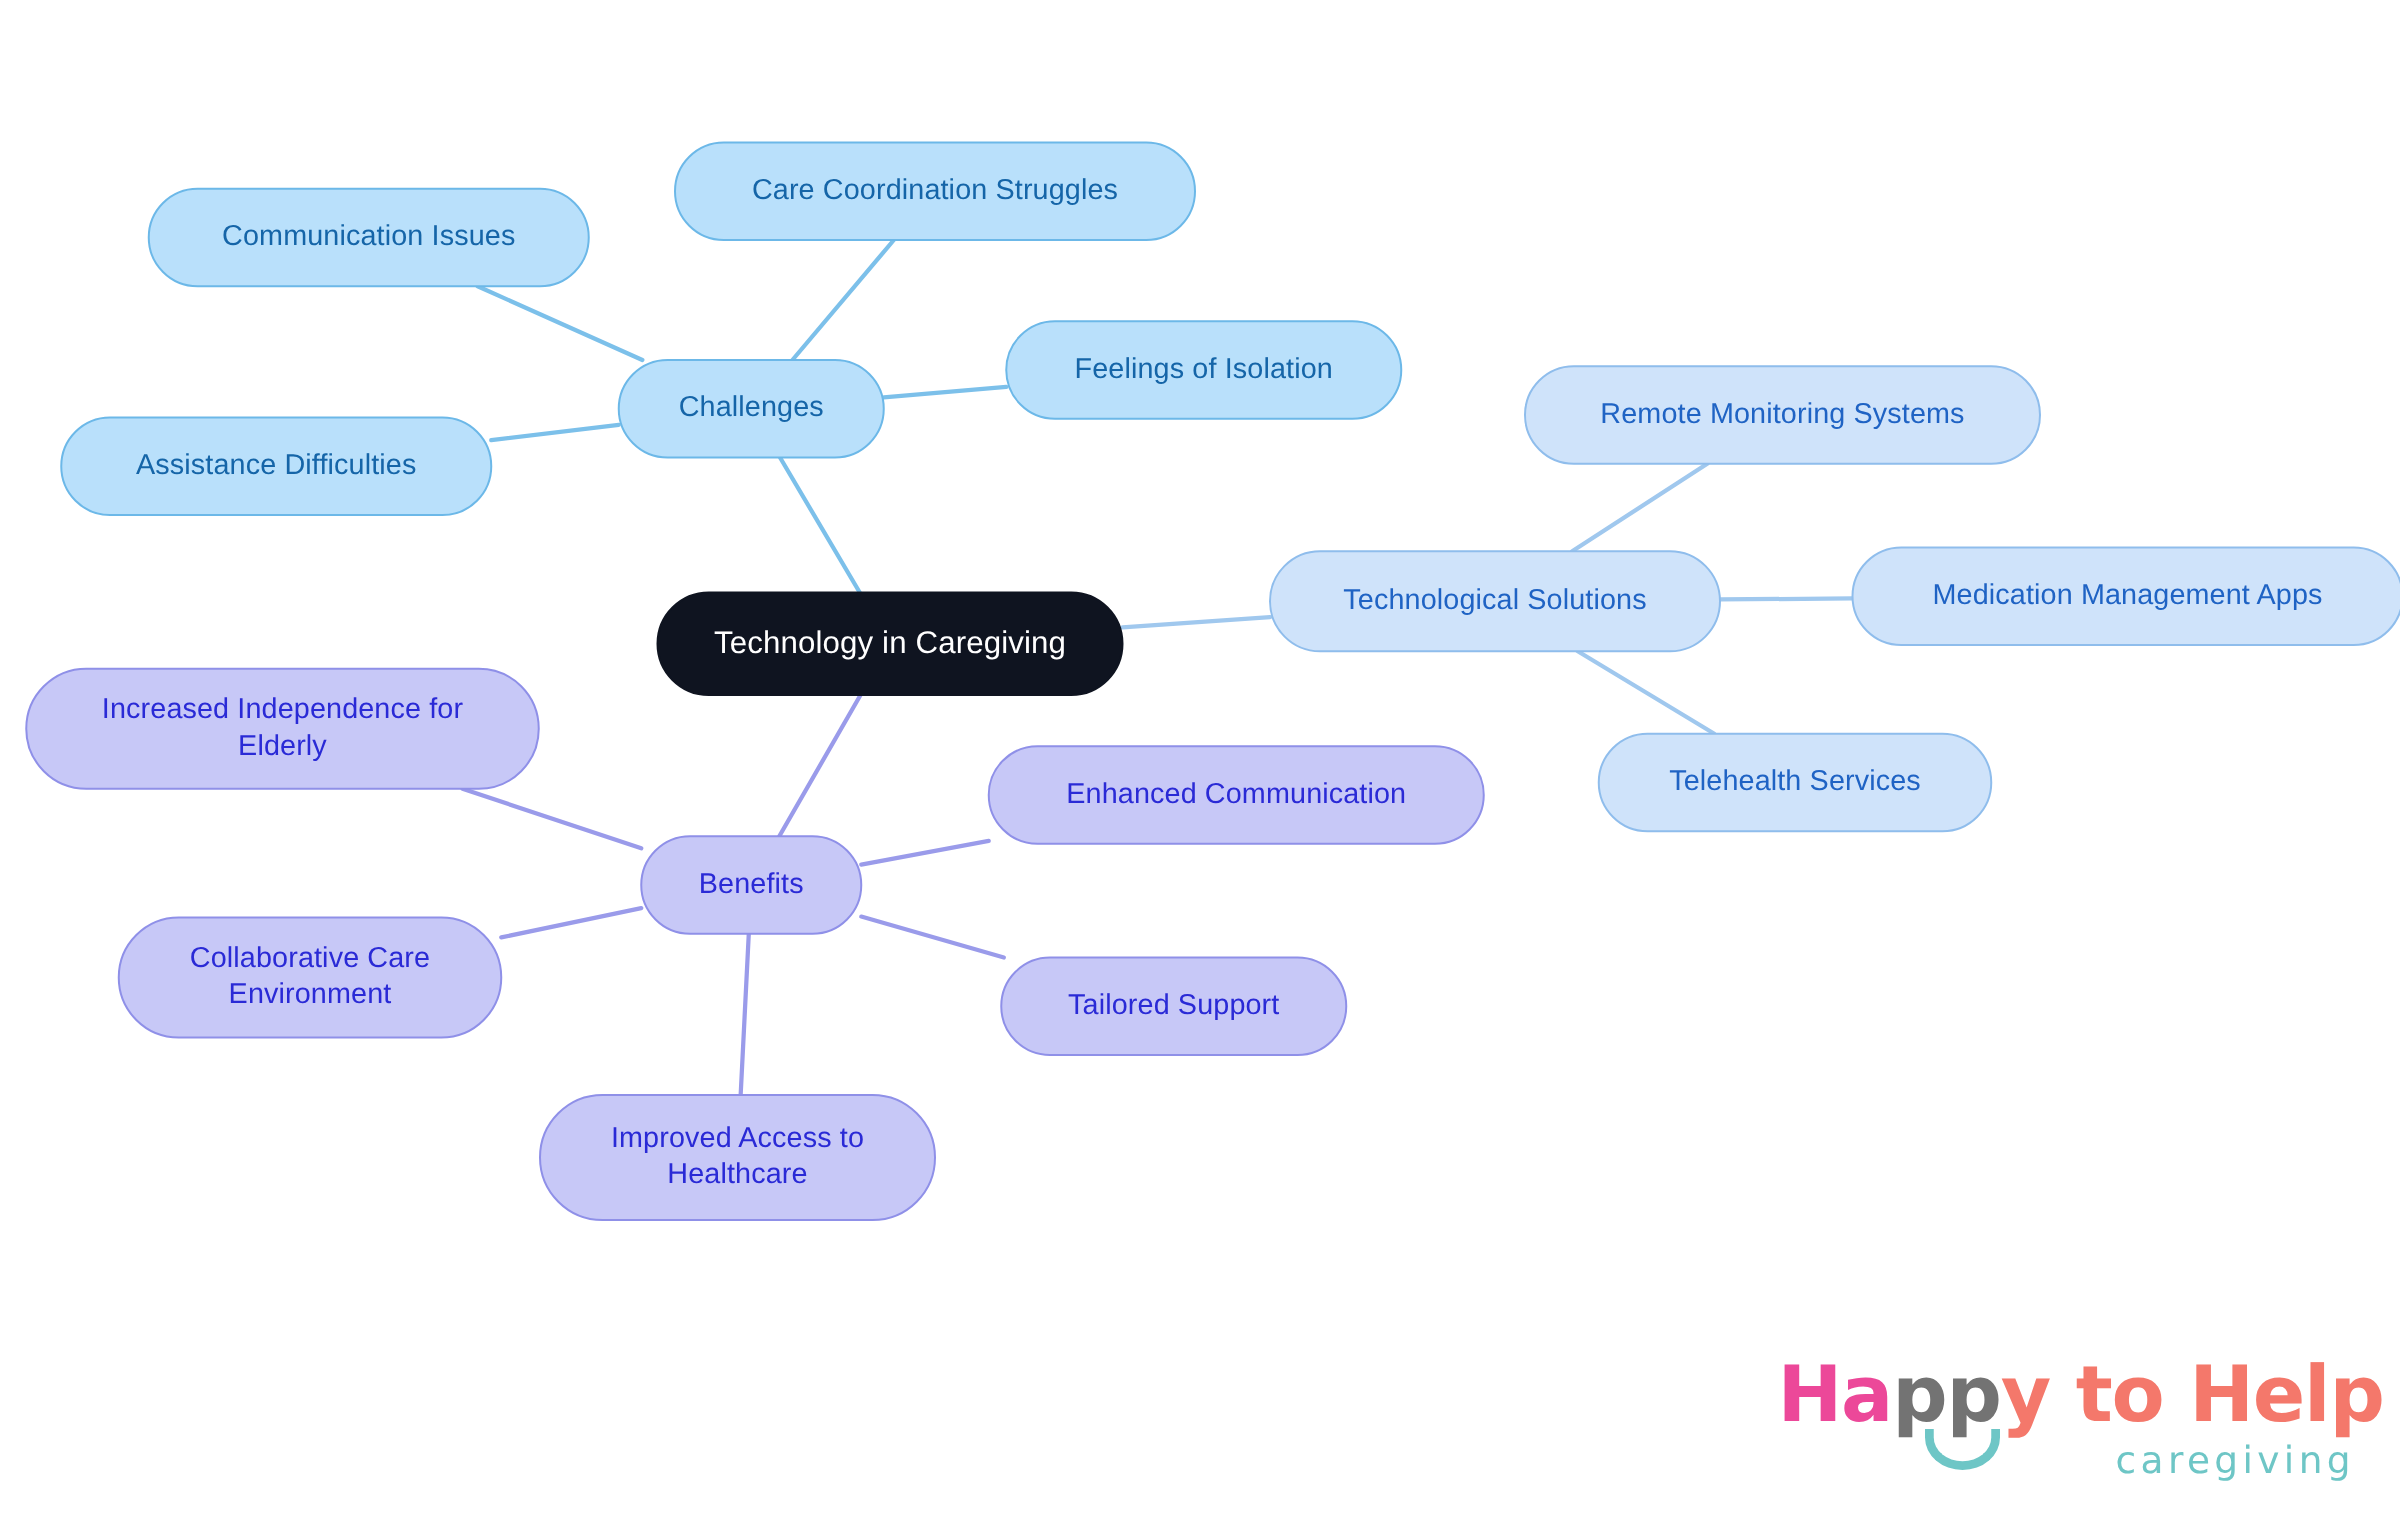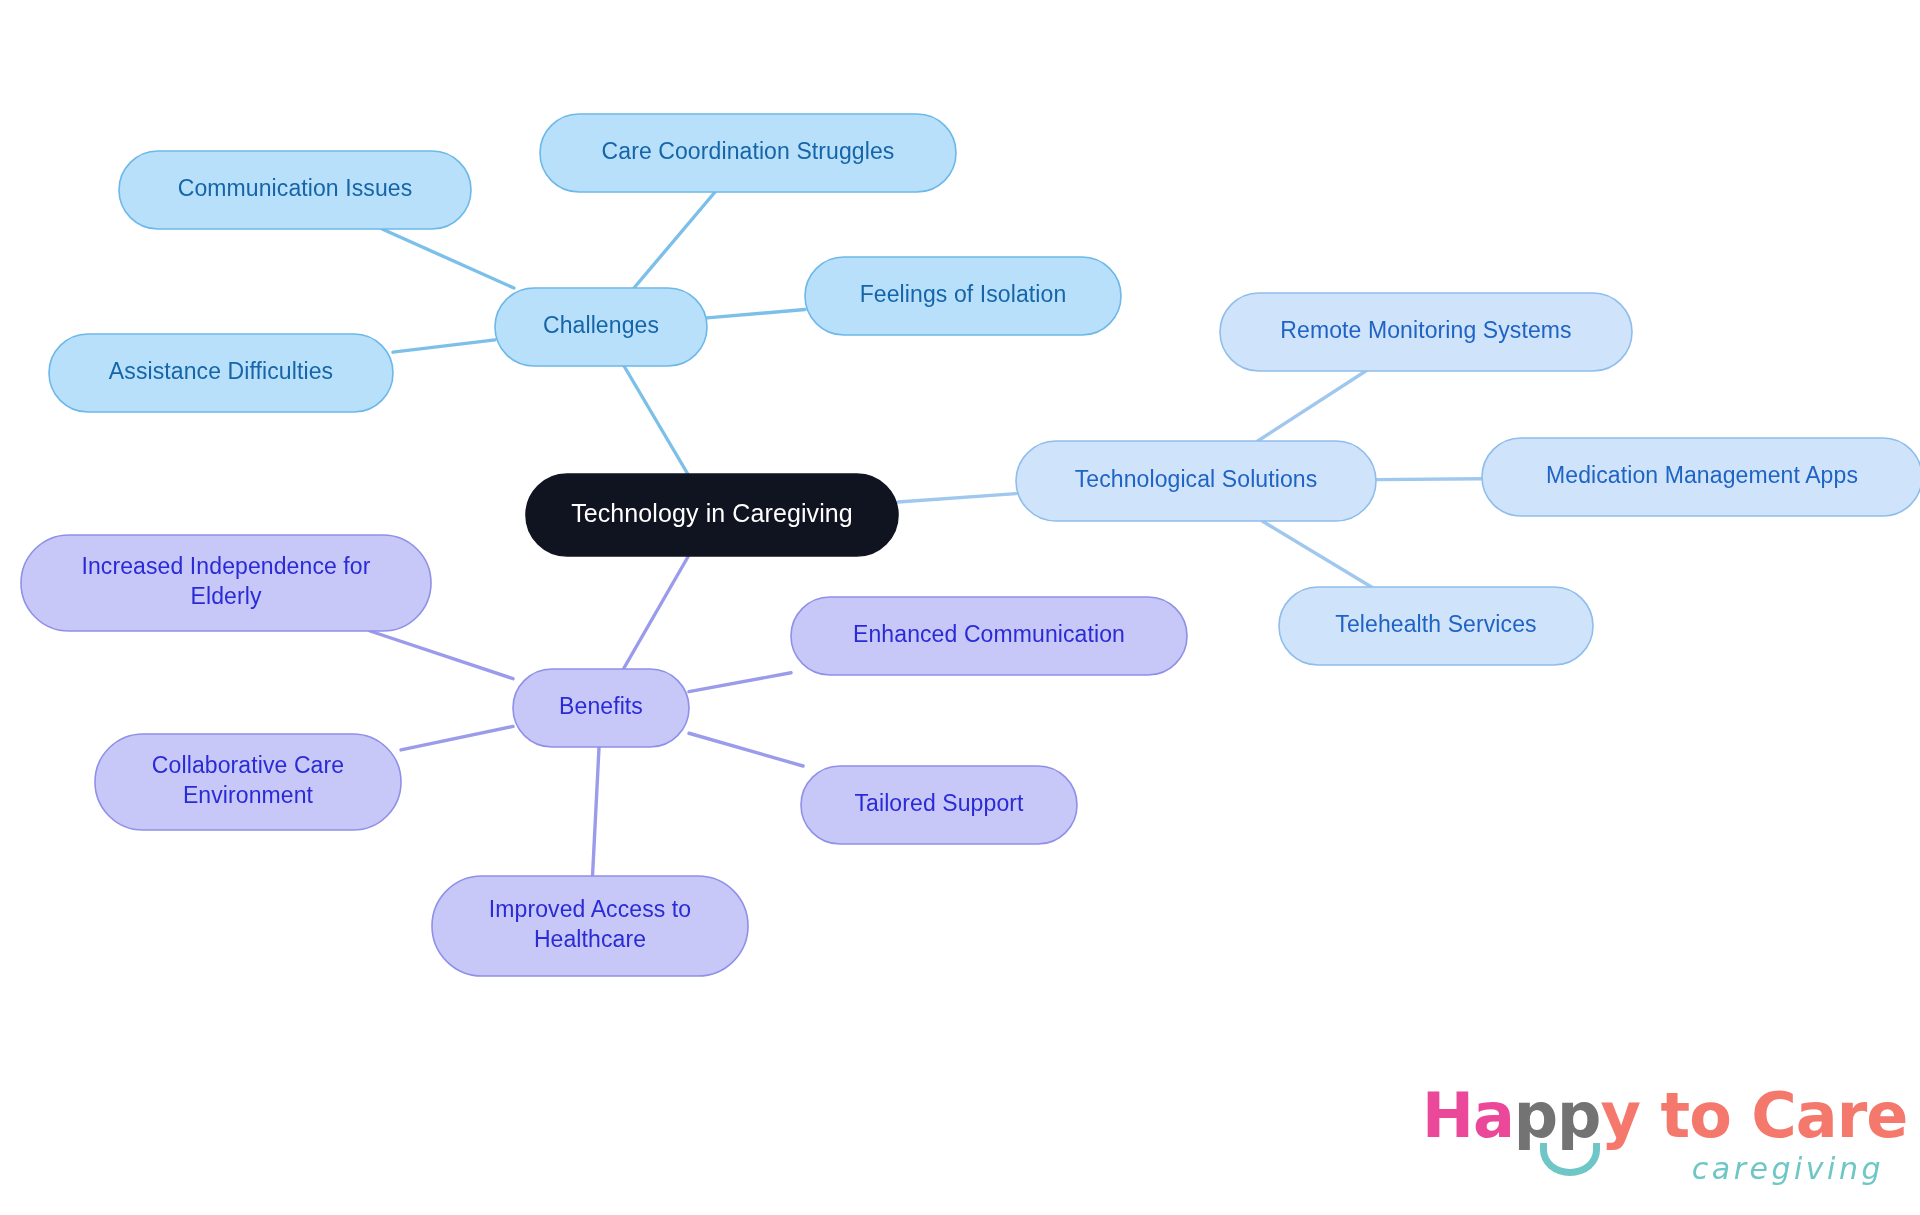--- a/index.html
+++ b/index.html
@@ -161,17 +161,17 @@
       </g>
       <g>
         <rect x="526" y="474" width="372" height="82" rx="41" ry="41" fill="#0f1420" stroke="#0f1420" class="node-shape"></rect>
         <text x="712" y="515" fill="#ffffff" font-size="25" class="node-label"><tspan x="712" y="515">Technology in Caregiving</tspan></text>
       </g>
     </g>
 </svg>
 
 <div class="logo-wrap">
   <div class="logo-main">
-    <span style="color: #ec4899;">Ha</span><span style="color: #737373;">pp</span><span style="color: rgb(244, 120, 107);">y to Care</span>
+    <span style="color: #ec4899;">Ha</span><span style="color: #737373;">pp</span><span style="color: rgb(244, 120, 107);">y to Help</span>
   </div>
   <div class="logo-smile" style="border-color: transparent rgb(110, 198, 198) rgb(110, 198, 198);"></div>
-  <div class="logo-sub" style="color: rgb(110, 198, 198); font-style: italic;">caregiving</div>
+  <div class="logo-sub" style="color: rgb(110, 198, 198);">caregiving</div>
 </div>
 
 </body></html>

